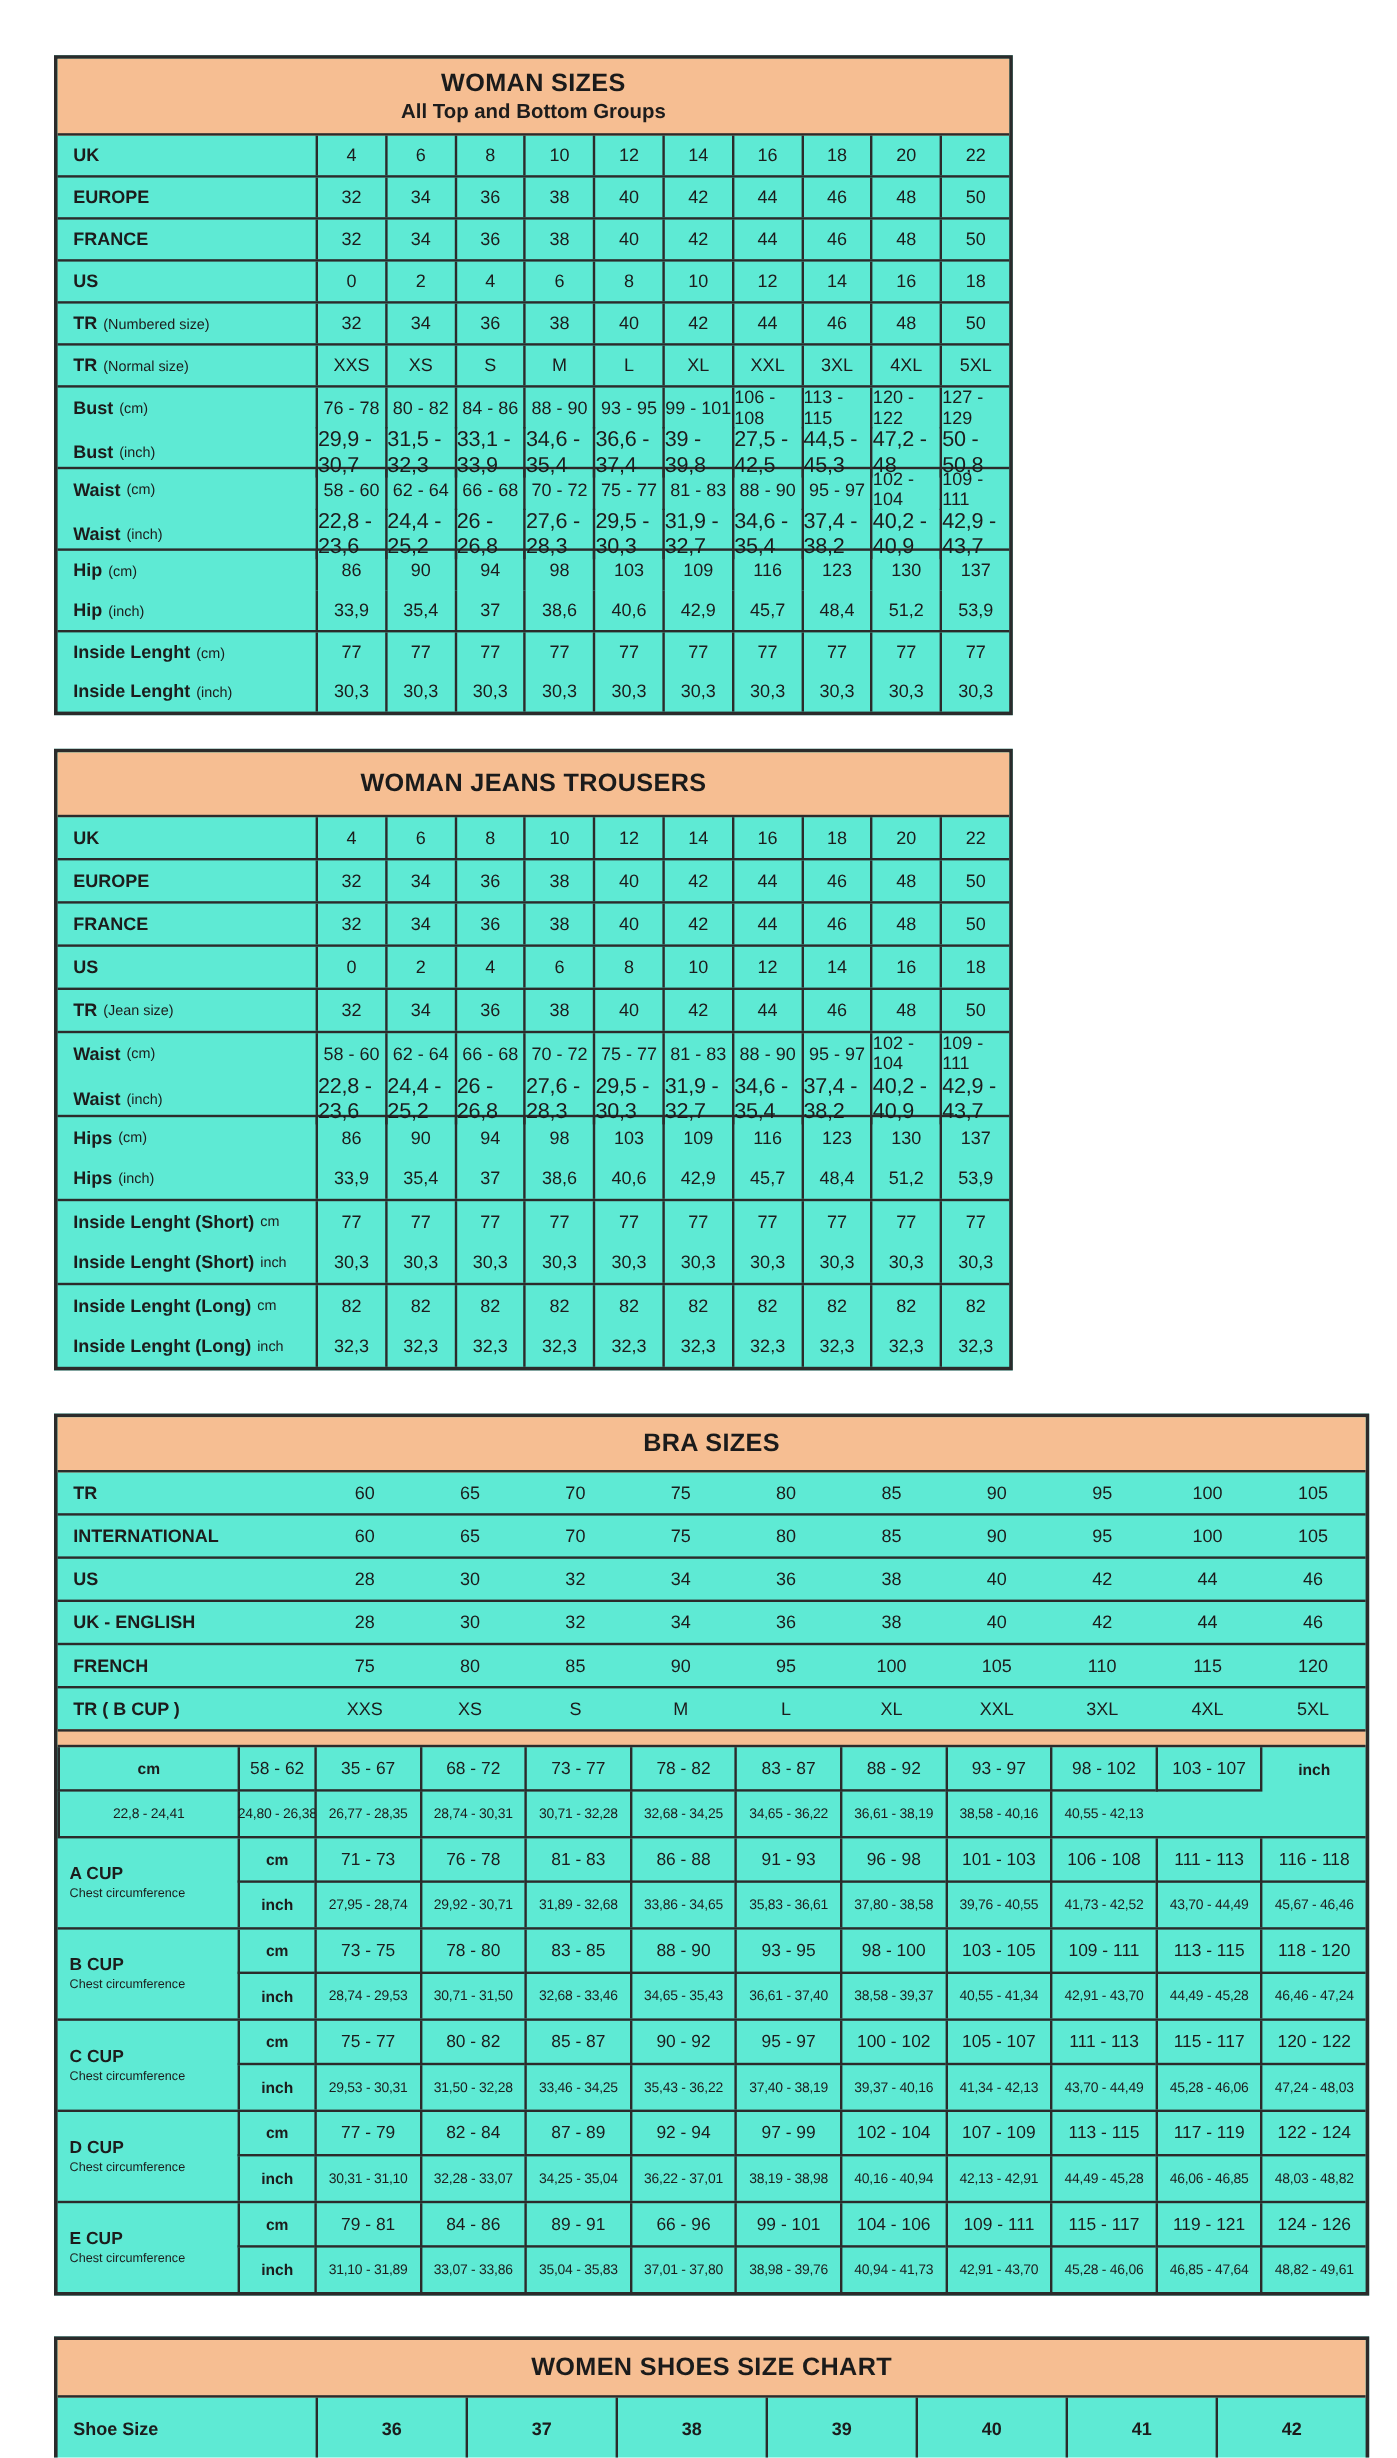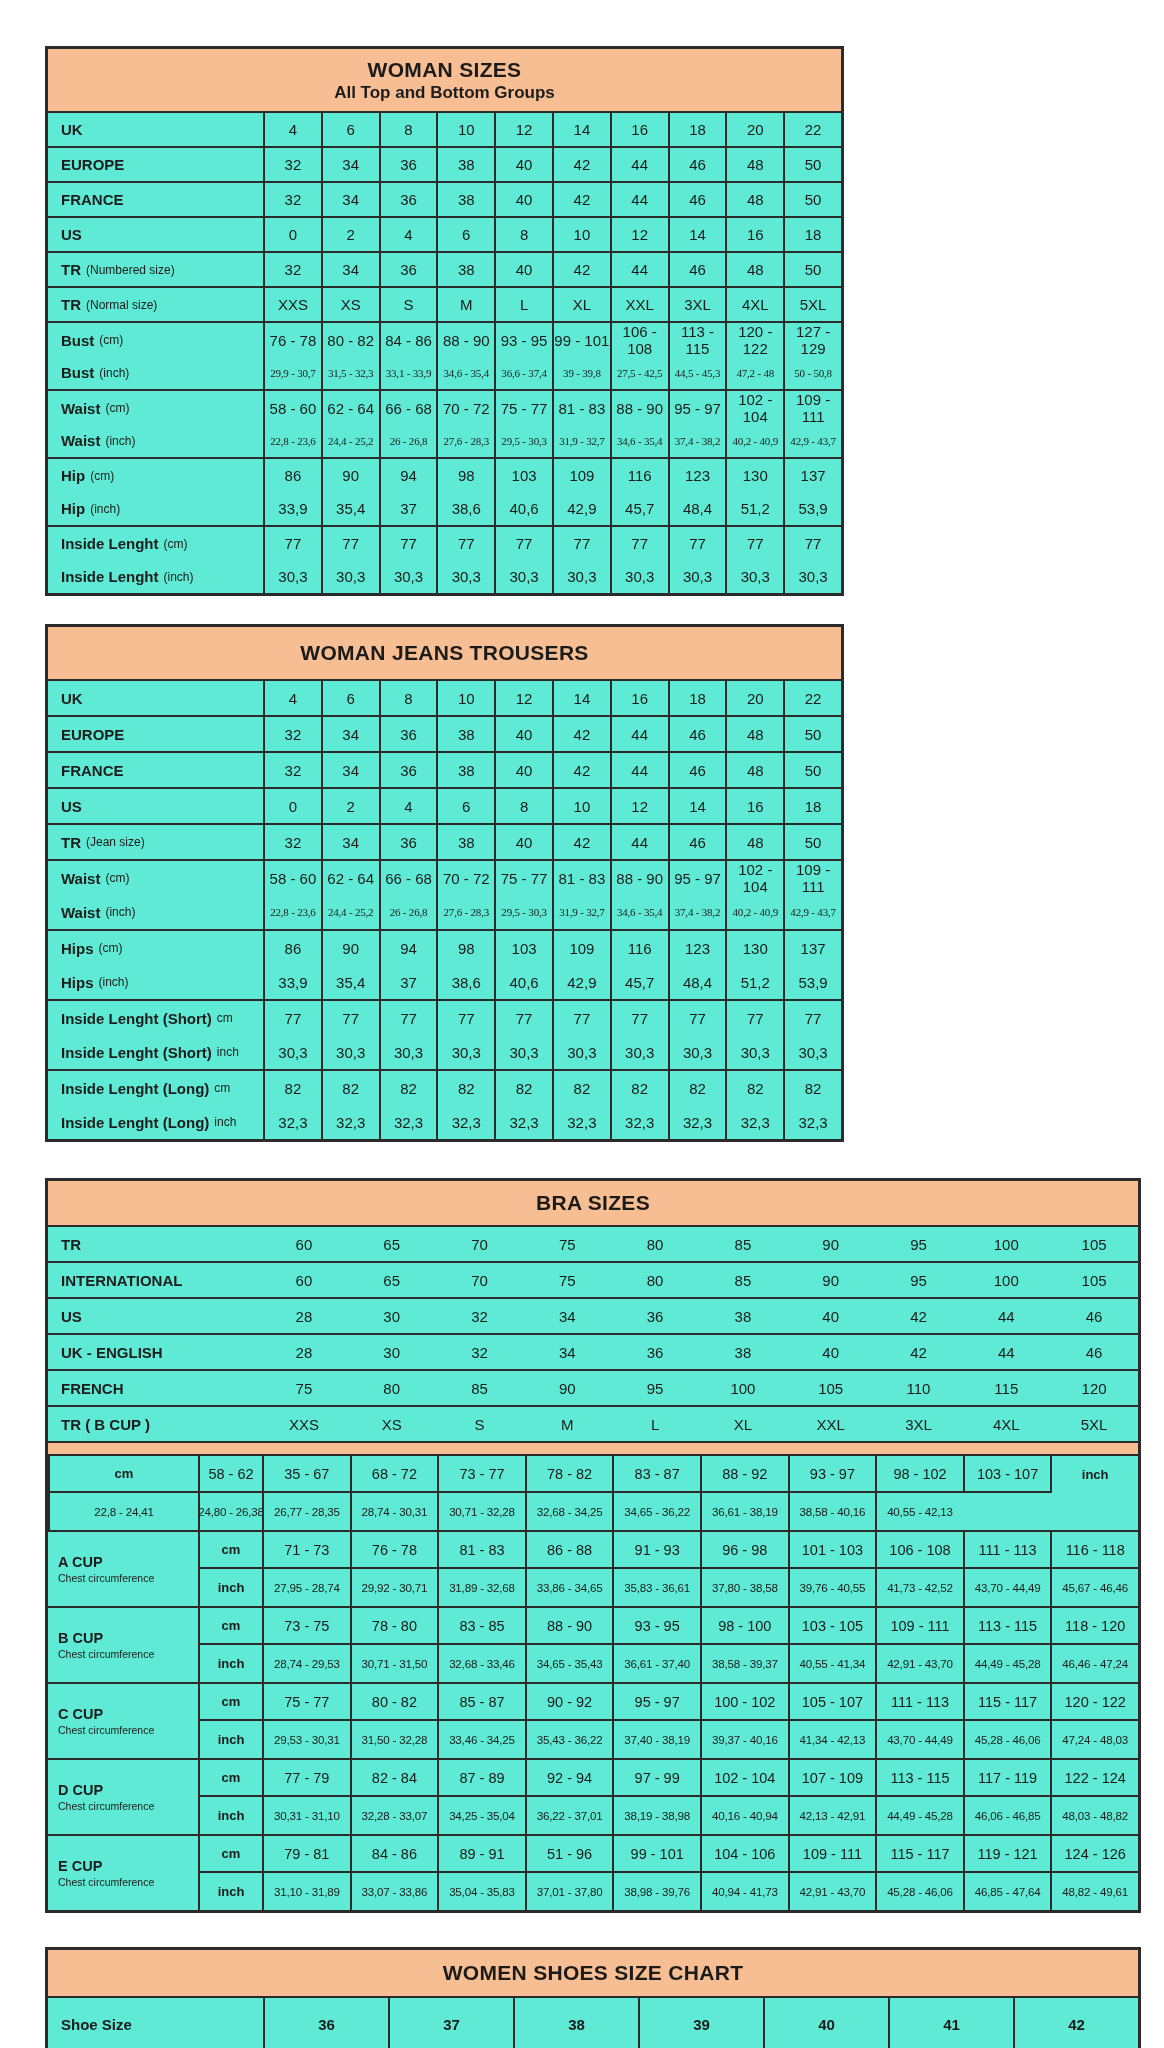--- a/index.html
+++ b/index.html
@@ -20,29 +20,29 @@
   }
   .hdr1{height:62px;}
   .hdr2{height:52px;}
   .hdr-bra{height:44px;align-items:center;}
   .hdr-shoes{height:46px;}
   .title{font-weight:bold;font-size:21px;letter-spacing:.3px;color:#1b1b1b;}
   .sub{font-weight:bold;font-size:17px;margin-top:1px;}
   .group{border-top:2px solid #2b2b2b;}
   .grid-body .group:first-child{border-top:none;}
   .row{display:grid;align-items:stretch;}
-  .t1 .row,.t2 .row{grid-template-columns:215px repeat(10,1fr);text-align:center;}
+  .t1 .row,.t2 .row{grid-template-columns:215px repeat(10,1fr);}
   .t1 .row{height:33px;}
   .t2 .row{height:34px;}
   .cell{display:flex;align-items:center;justify-content:center;font-size:15px;}
   .bordered .cell + .cell{border-left:2px solid #2b2b2b;}
   .cell.label{justify-content:flex-start;padding-left:13px;font-weight:bold;gap:5px;white-space:nowrap;}
   .lmain{font-weight:bold;font-size:15px;}
   .lnote{font-weight:normal;font-size:12px;}
-  .row.small .cell.val{font-size:11px;letter-spacing:-.2px;font-family:Liberation Serif, serif;}
+  .row.small .cell.val{font-size:18px;letter-spacing:-.2px;}
   
   .bra-top .row{grid-template-columns:212px repeat(10,1fr);height:34px;}
   .bra-sep{height:11px;background:#f6be92;border-top:2px solid #2b2b2b;border-bottom:2px solid #2b2b2b;}
   .bgroup{
     display:grid;grid-template-columns:150px 64px repeat(10,1fr);
     grid-auto-rows:37px;border-top:2px solid #2b2b2b;
   }
   .bgroup:first-of-type{border-top:none;}
   .bcell{display:flex;align-items:center;justify-content:center;border-left:2px solid #2b2b2b;}
   .blabel{
@@ -792,21 +792,21 @@
         </div>
         <div class="bgroup">
           <div class="bcell blabel">
             <div class="bmain">E CUP</div>
             <div class="bnote">Chest circumference</div>
           </div>
           <div class="bcell unit cmrow">cm</div>
           <div class="bcell bval cmrow">79 - 81</div>
           <div class="bcell bval cmrow">84 - 86</div>
           <div class="bcell bval cmrow">89 - 91</div>
-          <div class="bcell bval cmrow">51 - 96</div>
+          <div class="bcell bval cmrow">66 - 96</div>
           <div class="bcell bval cmrow">99 - 101</div>
           <div class="bcell bval cmrow">104 - 106</div>
           <div class="bcell bval cmrow">109 - 111</div>
           <div class="bcell bval cmrow">115 - 117</div>
           <div class="bcell bval cmrow">119 - 121</div>
           <div class="bcell bval cmrow">124 - 126</div>
           <div class="bcell unit">inch</div>
           <div class="bcell bval inchv">31,10 - 31,89</div>
           <div class="bcell bval inchv">33,07 - 33,86</div>
           <div class="bcell bval inchv">35,04 - 35,83</div>

